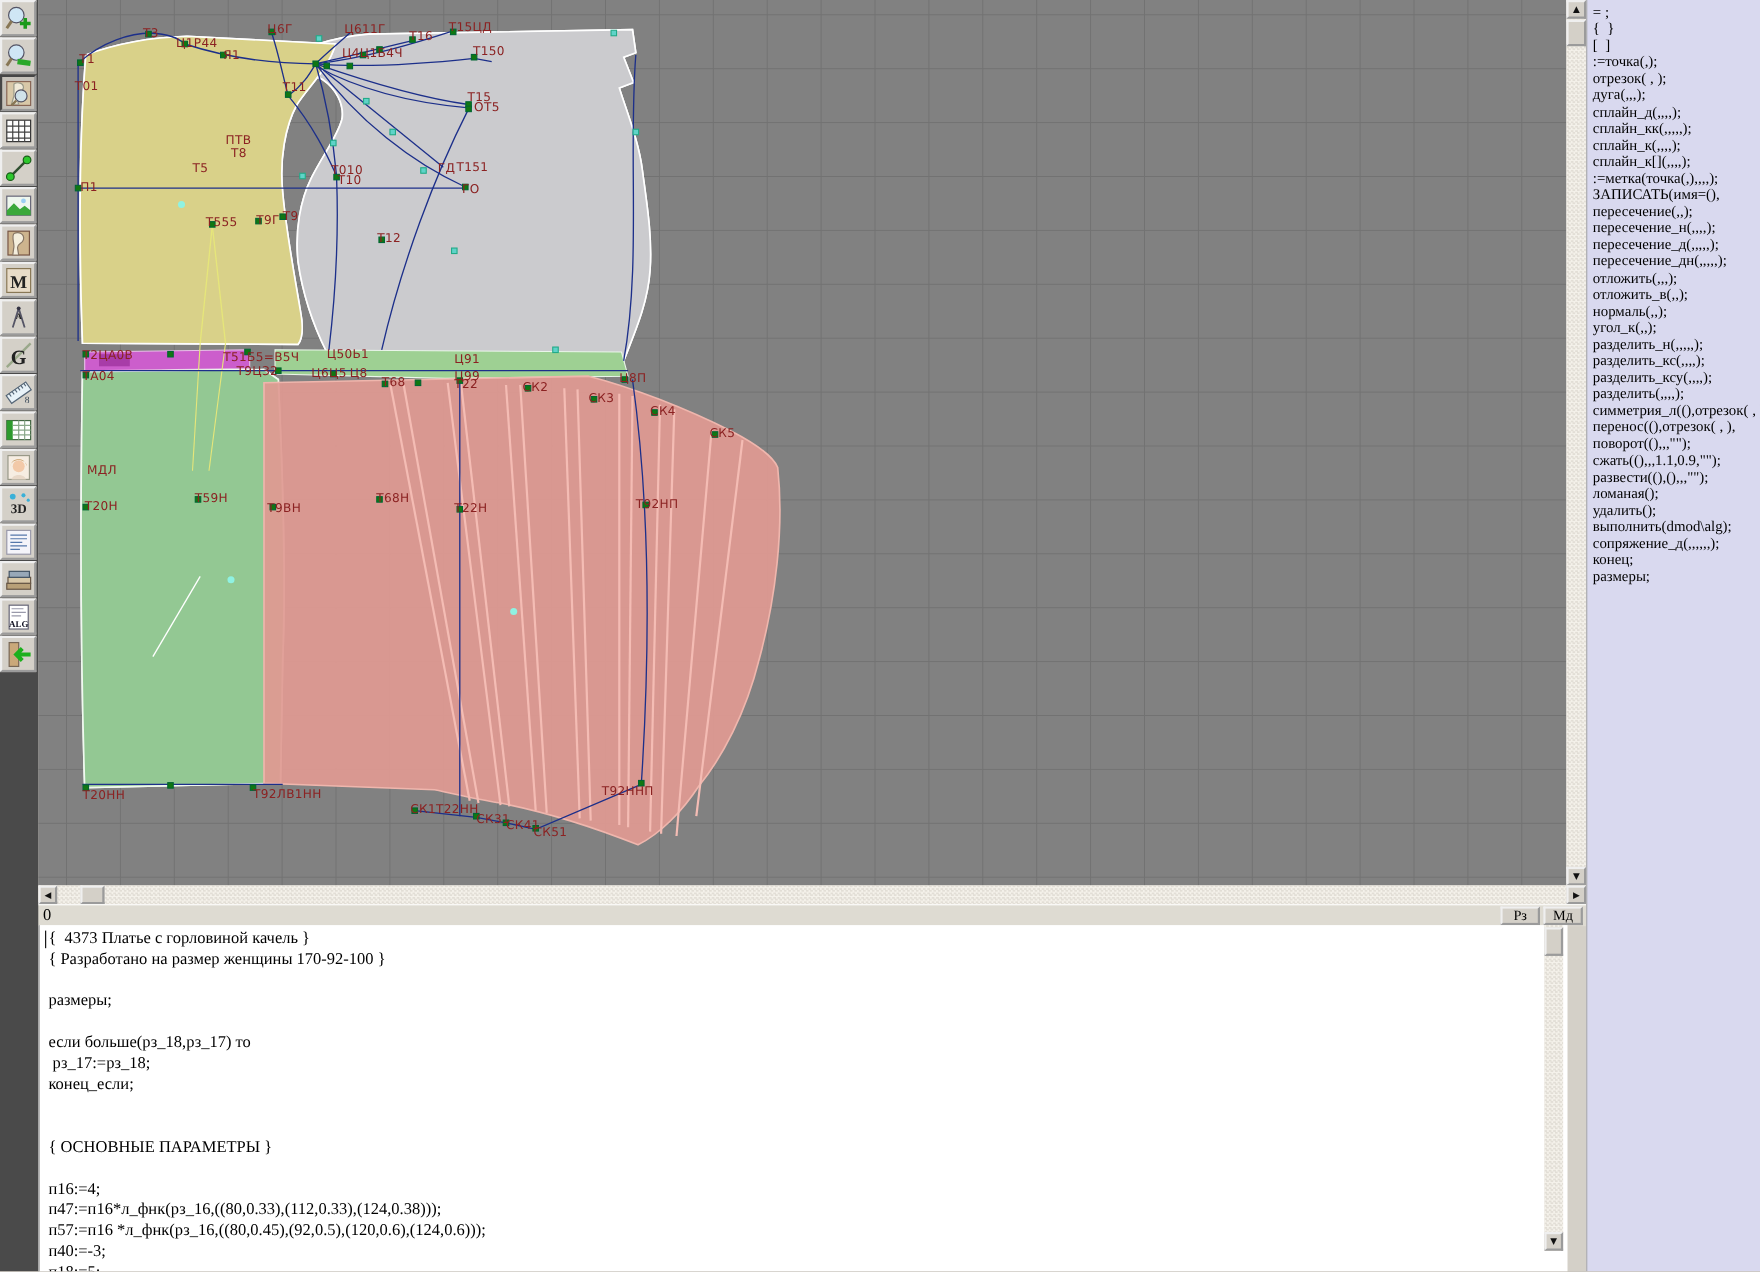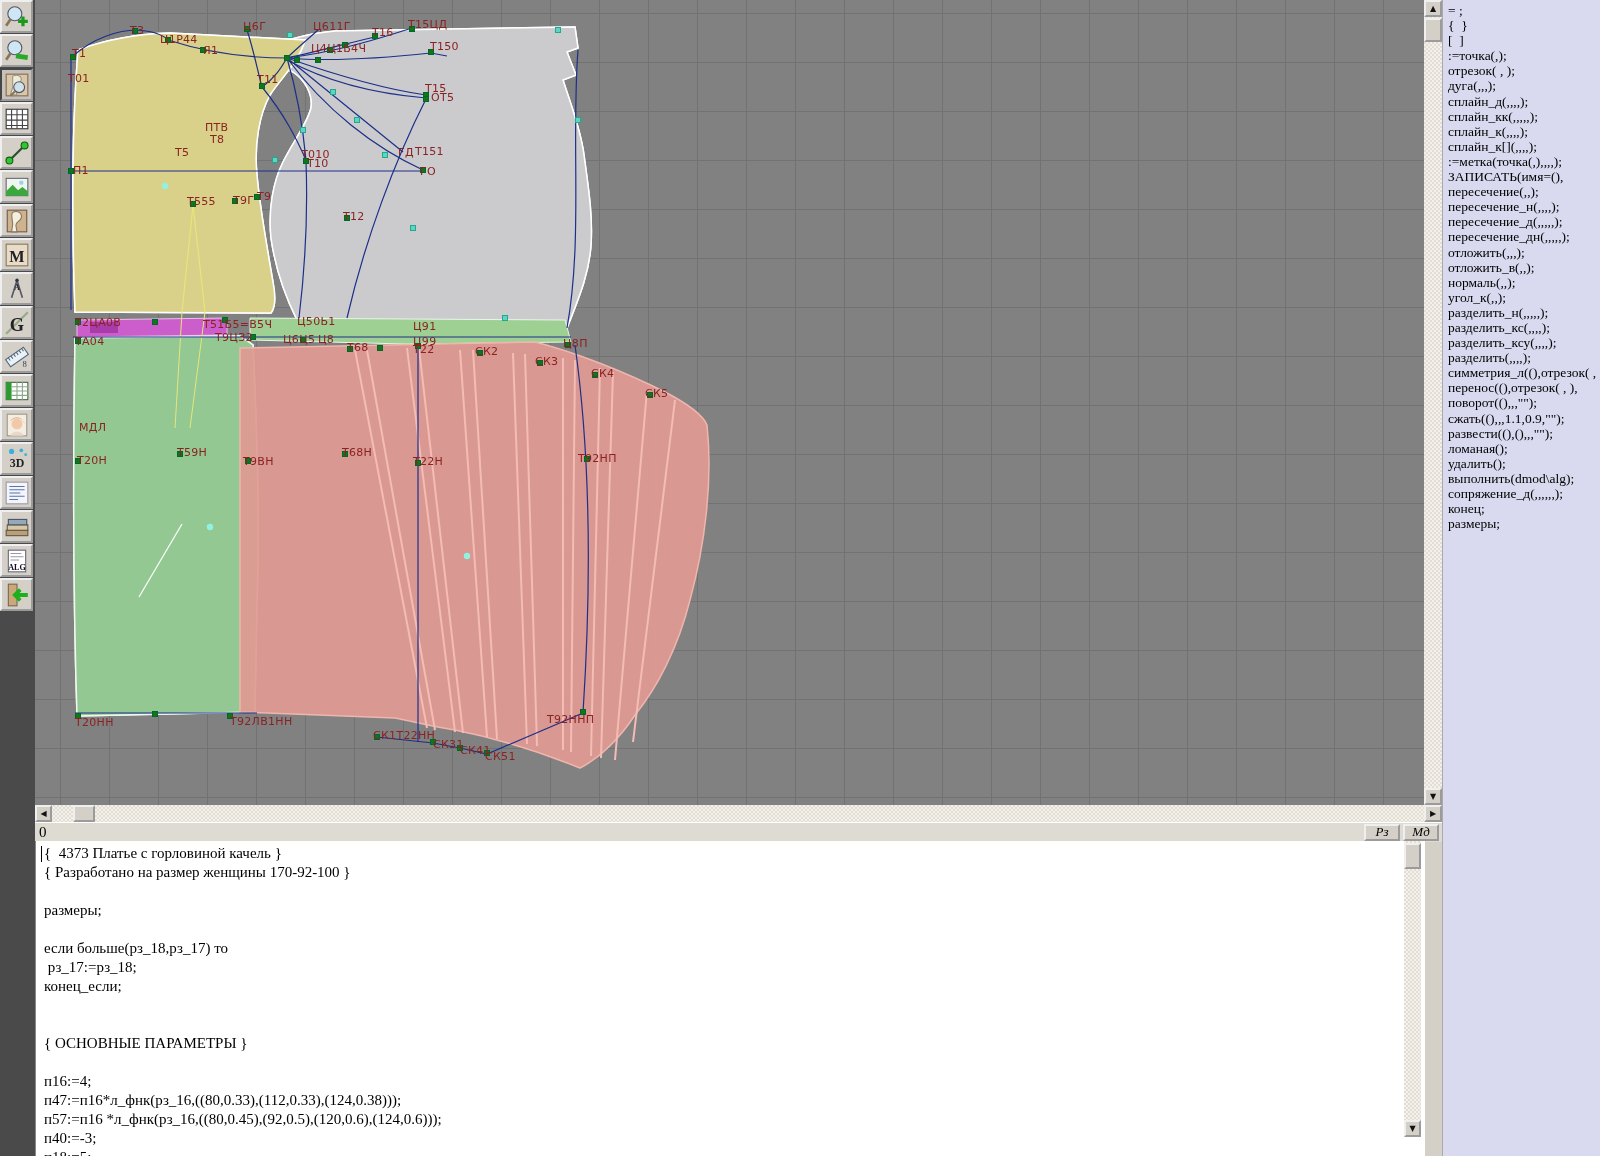--- a/index.html
+++ b/index.html
@@ -31,21 +31,21 @@
   #canvas-hscroll{position:absolute;left:35px;top:805px;width:1407px;height:17px;}
   #ed-vscroll{position:absolute;left:1404px;top:841px;width:17px;height:296px;}
   
   #statusrow{position:absolute;left:35px;top:822px;width:1407px;height:19px;background:#dedbd2;
              border-top:1px solid #fff;display:flex;align-items:center;
              font-family:"Liberation Serif",serif;font-size:15px;color:#000;}
   #status-zero{padding-left:4px;flex:0 0 auto;}
   #statusrow .spacer{flex:1 1 auto;}
   .mini-btn{flex:0 0 auto;width:36px;height:17px;margin-right:3px;background:#d4d0c8;
             border:2px outset #efefef;box-sizing:border-box;font-family:"Liberation Serif",serif;
-            font-size:13px;line-height:12px;text-align:center;cursor:pointer;font-style:italic;}
+            font-size:13px;line-height:12px;text-align:center;cursor:pointer;}
   
   #editor{position:absolute;left:35px;top:841px;width:1389px;height:329px;background:#fff;
           overflow:hidden;border-left:1px solid #888;}
   #editor-lines{position:absolute;left:8px;top:3px;font-family:"Liberation Serif",serif;
                 font-size:15px;line-height:19px;color:#000;white-space:pre;}
   #caret{position:absolute;left:5px;top:5px;width:1px;height:16px;background:#000;}
   
   #panel{position:absolute;left:1442px;top:0;width:158px;height:1156px;background:#d9d9ef;
          overflow:hidden;border-left:1px solid #aaa;}
   #panel-lines{position:absolute;left:5px;top:3px;font-family:"Liberation Serif",serif;

